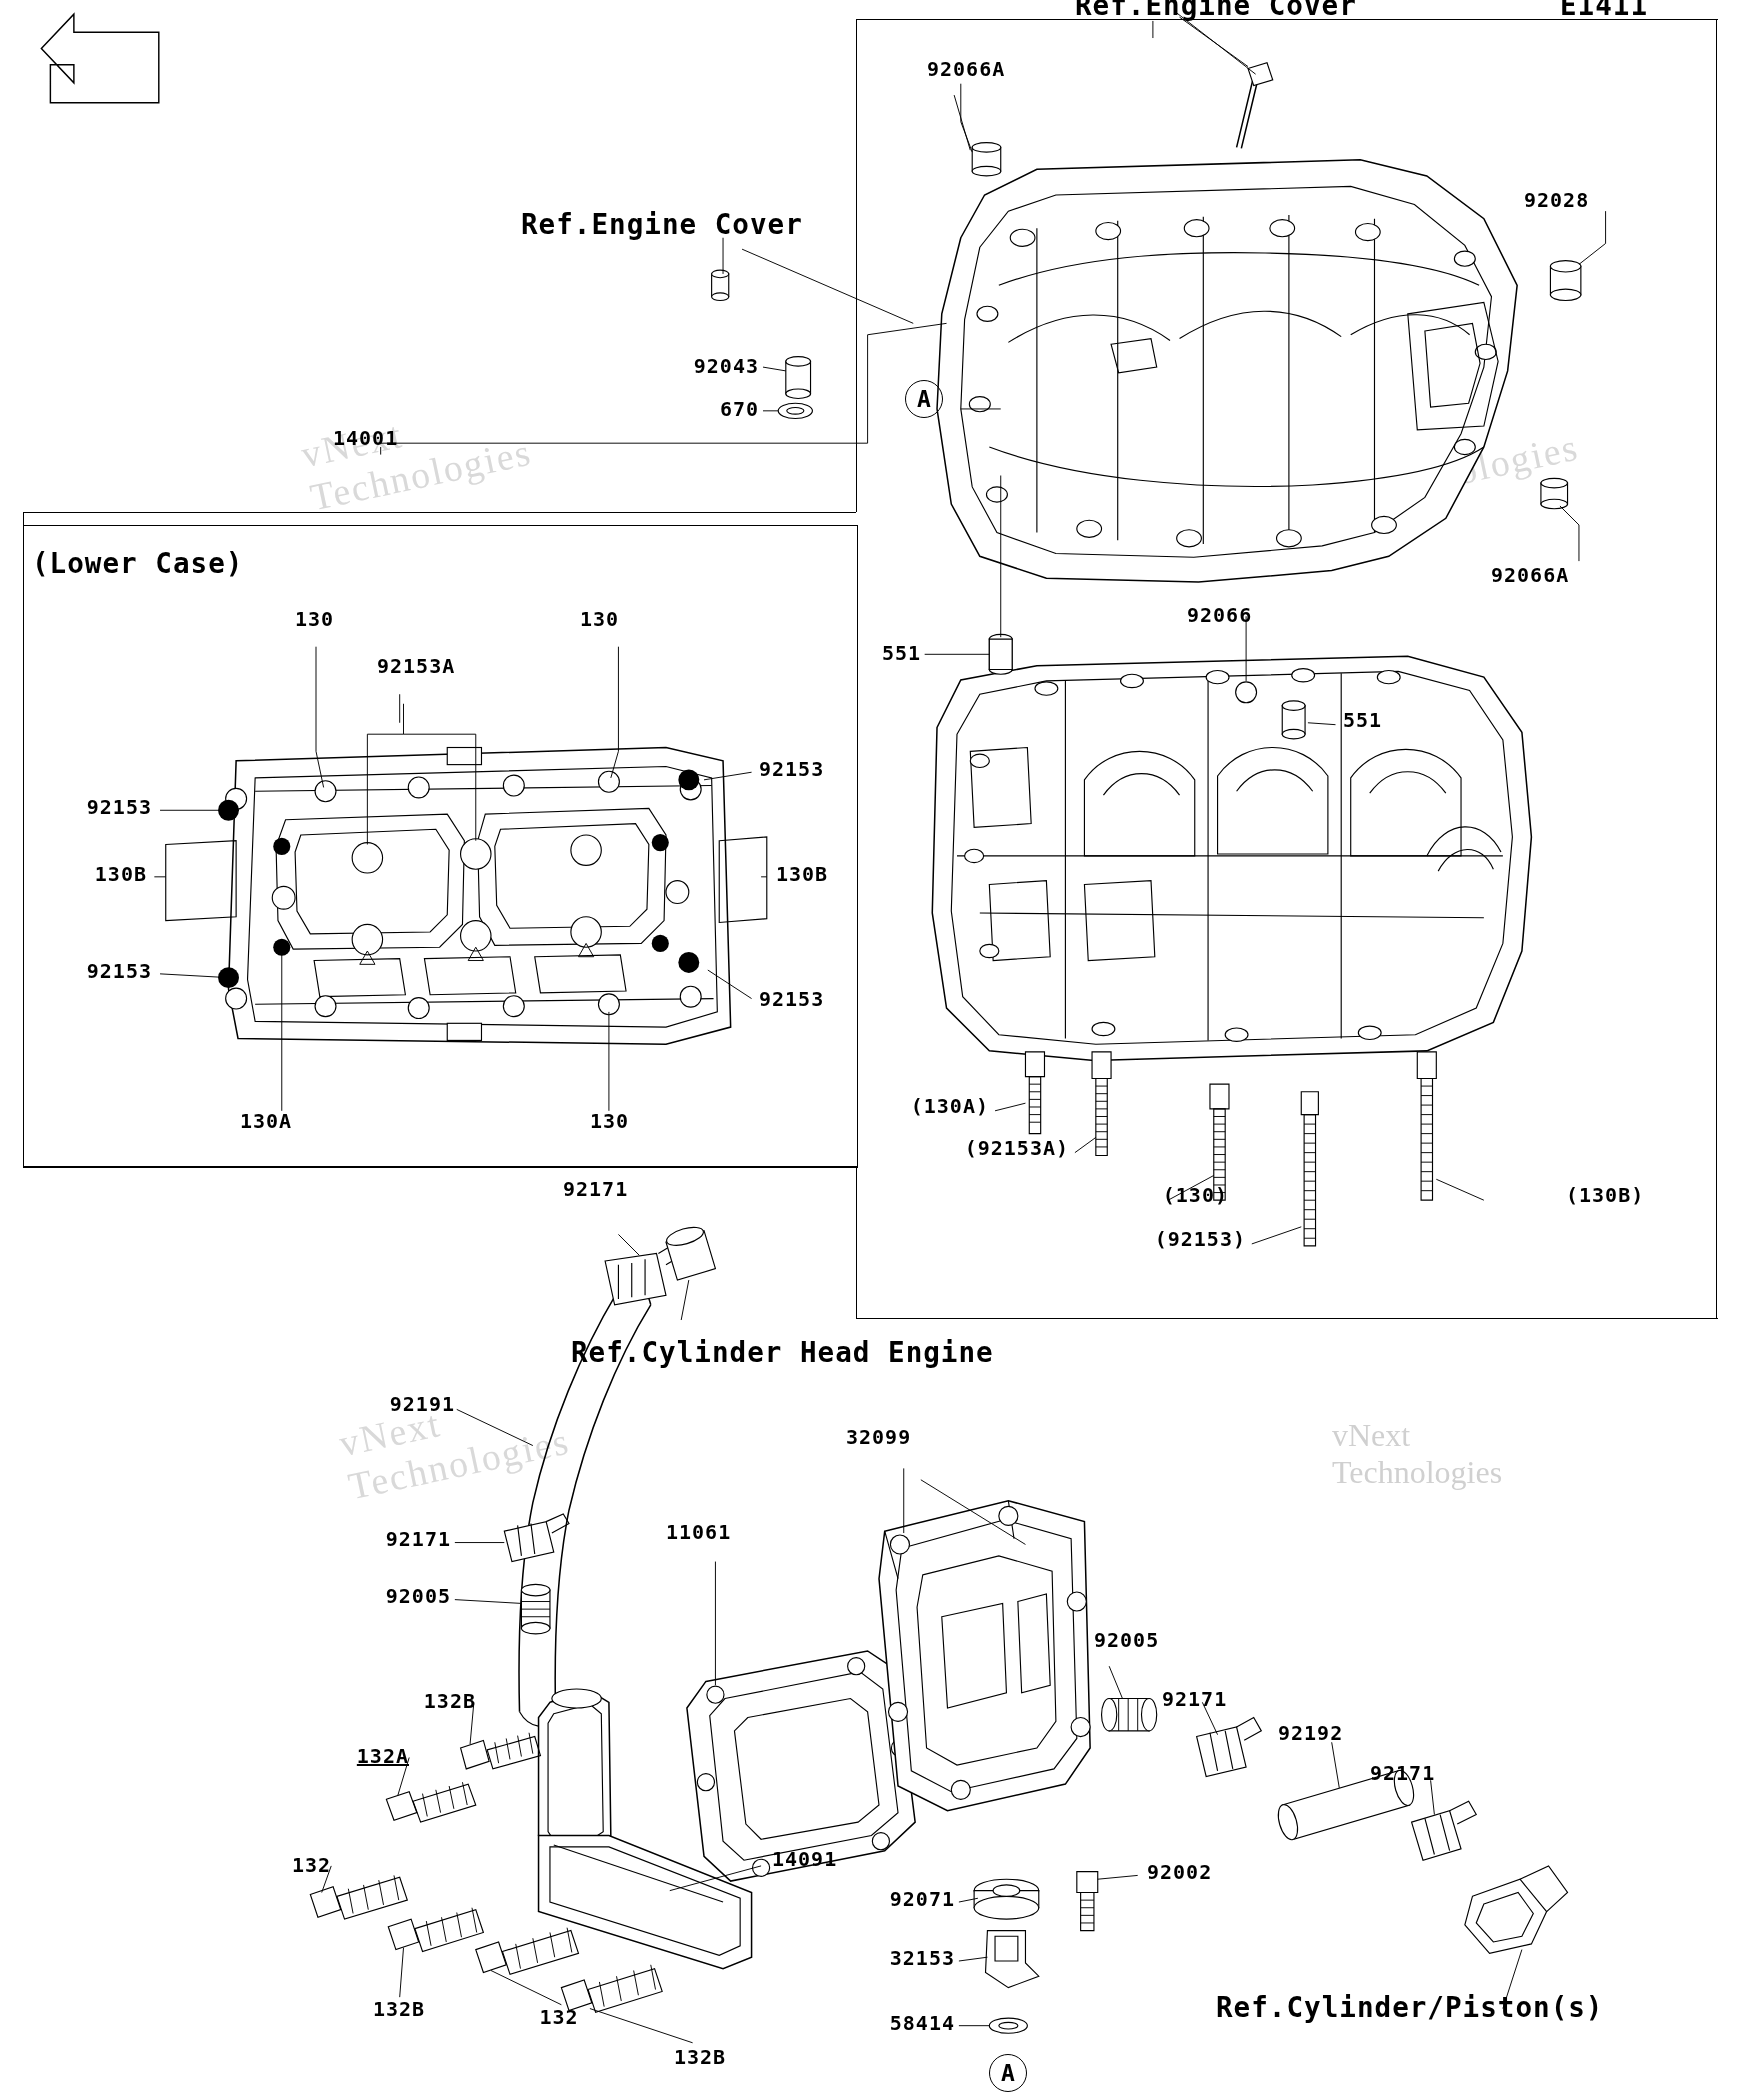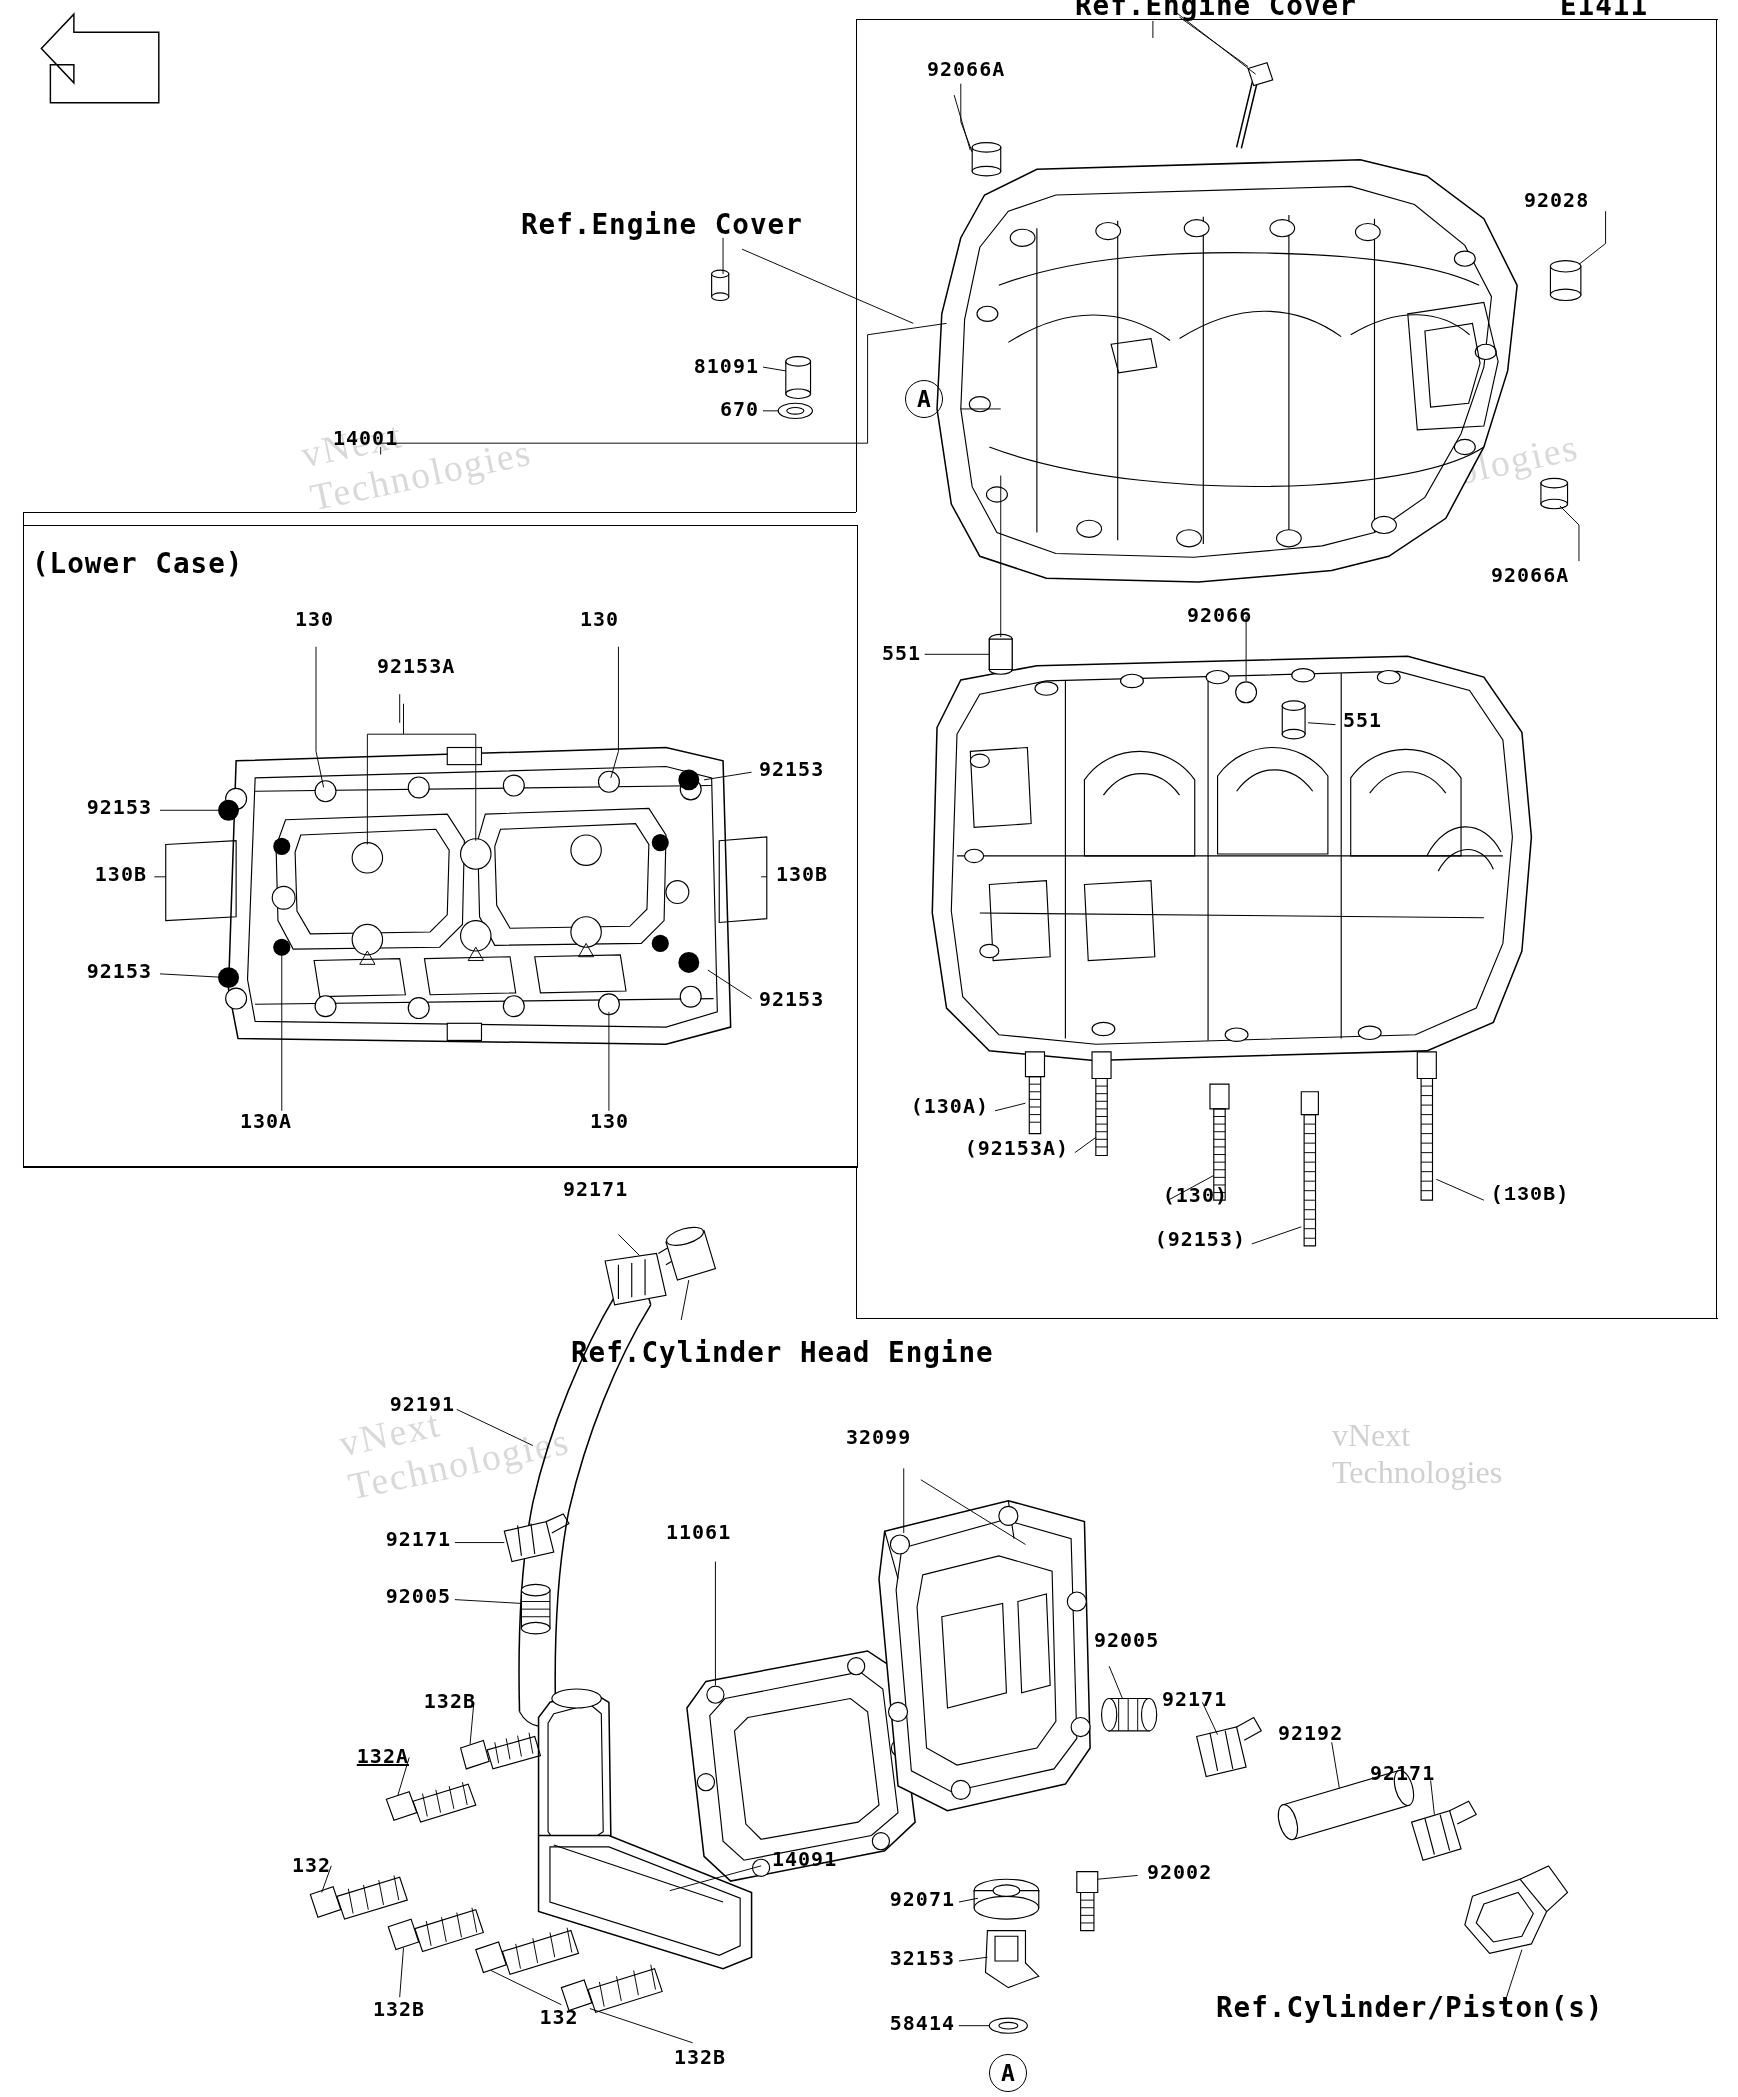--- a/index.html
+++ b/index.html
@@ -572,21 +572,21 @@
 <div class="lbl big" style="left:1075px;top:-7.6px;">Ref.Engine Cover</div>
 
 <div class="lbl big" style="left:1560px;top:-7.6px;">E1411</div>
 
 <div class="lbl code" style="left:927px;top:59px;">92066A</div>
 
 <div class="lbl code" style="left:1524px;top:190px;">92028</div>
 
 <div class="lbl big" style="left:521px;top:211px;">Ref.Engine Cover</div>
 
-<div class="lbl code r" style="left:759px;top:356px;">81091</div>
+<div class="lbl code r" style="left:759px;top:356px;">92043</div>
 
 <div class="lbl code r" style="left:759px;top:399px;">670</div>
 
 <div class="lbl code" style="left:333px;top:428px;">14001</div>
 
 <div class="lbl code" style="left:1491px;top:565px;">92066A</div>
 
 <div class="lbl code" style="left:1187px;top:605px;">92066</div>
 
 <div class="lbl code r" style="left:921px;top:643px;">551</div>
@@ -618,21 +618,21 @@
 <div class="lbl code" style="left:590px;top:1111px;">130</div>
 
 <div class="lbl code r" style="left:989px;top:1096px;">(130A)</div>
 
 <div class="lbl code r" style="left:1069px;top:1138px;">(92153A)</div>
 
 <div class="lbl code r" style="left:1228px;top:1185px;text-align:right;">(130)</div>
 
 <div class="lbl code r" style="left:1246px;top:1229px;">(92153)</div>
 
-<div class="lbl code" style="left:1491px;top:1185px;font-family:Liberation Mono, monospace;">(130B)</div>
+<div class="lbl code" style="left:1566px;top:1185px;">(130B)</div>
 
 <div class="lbl code" style="left:563px;top:1179px;">92171</div>
 
 <div class="lbl big" style="left:571px;top:1339px;">Ref.Cylinder Head Engine</div>
 
 <div class="lbl code r" style="left:455px;top:1394px;">92191</div>
 
 <div class="lbl code r" style="left:451px;top:1529px;">92171</div>
 
 <div class="lbl code r" style="left:451px;top:1586px;">92005</div>

